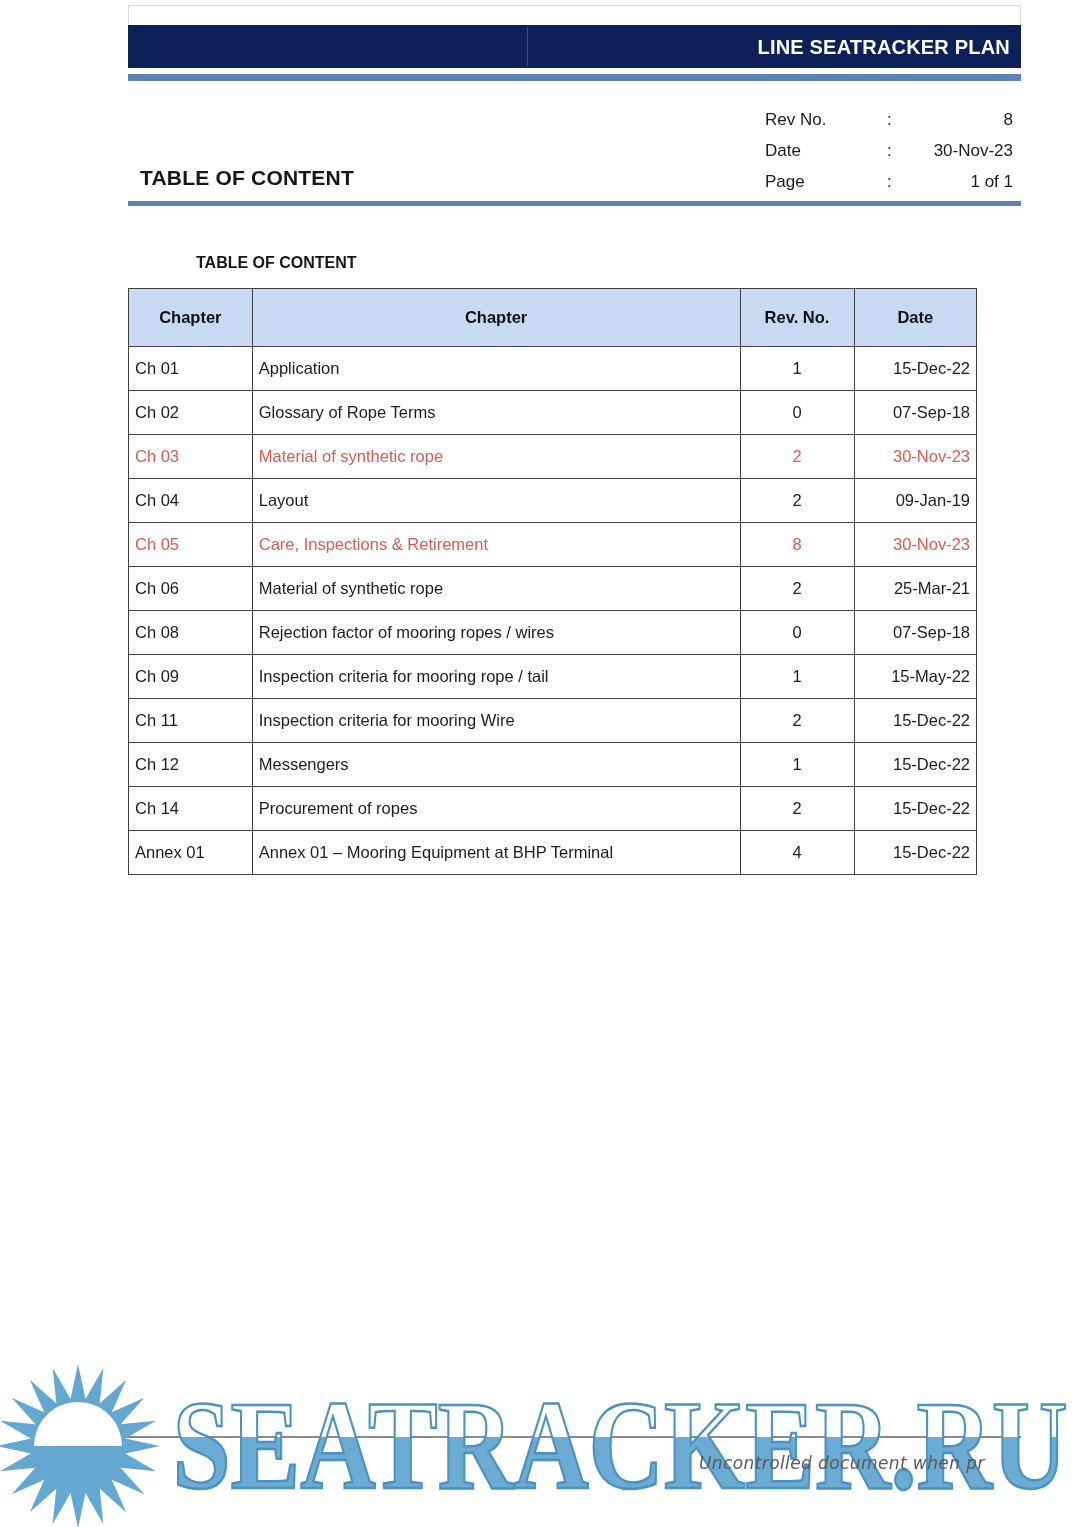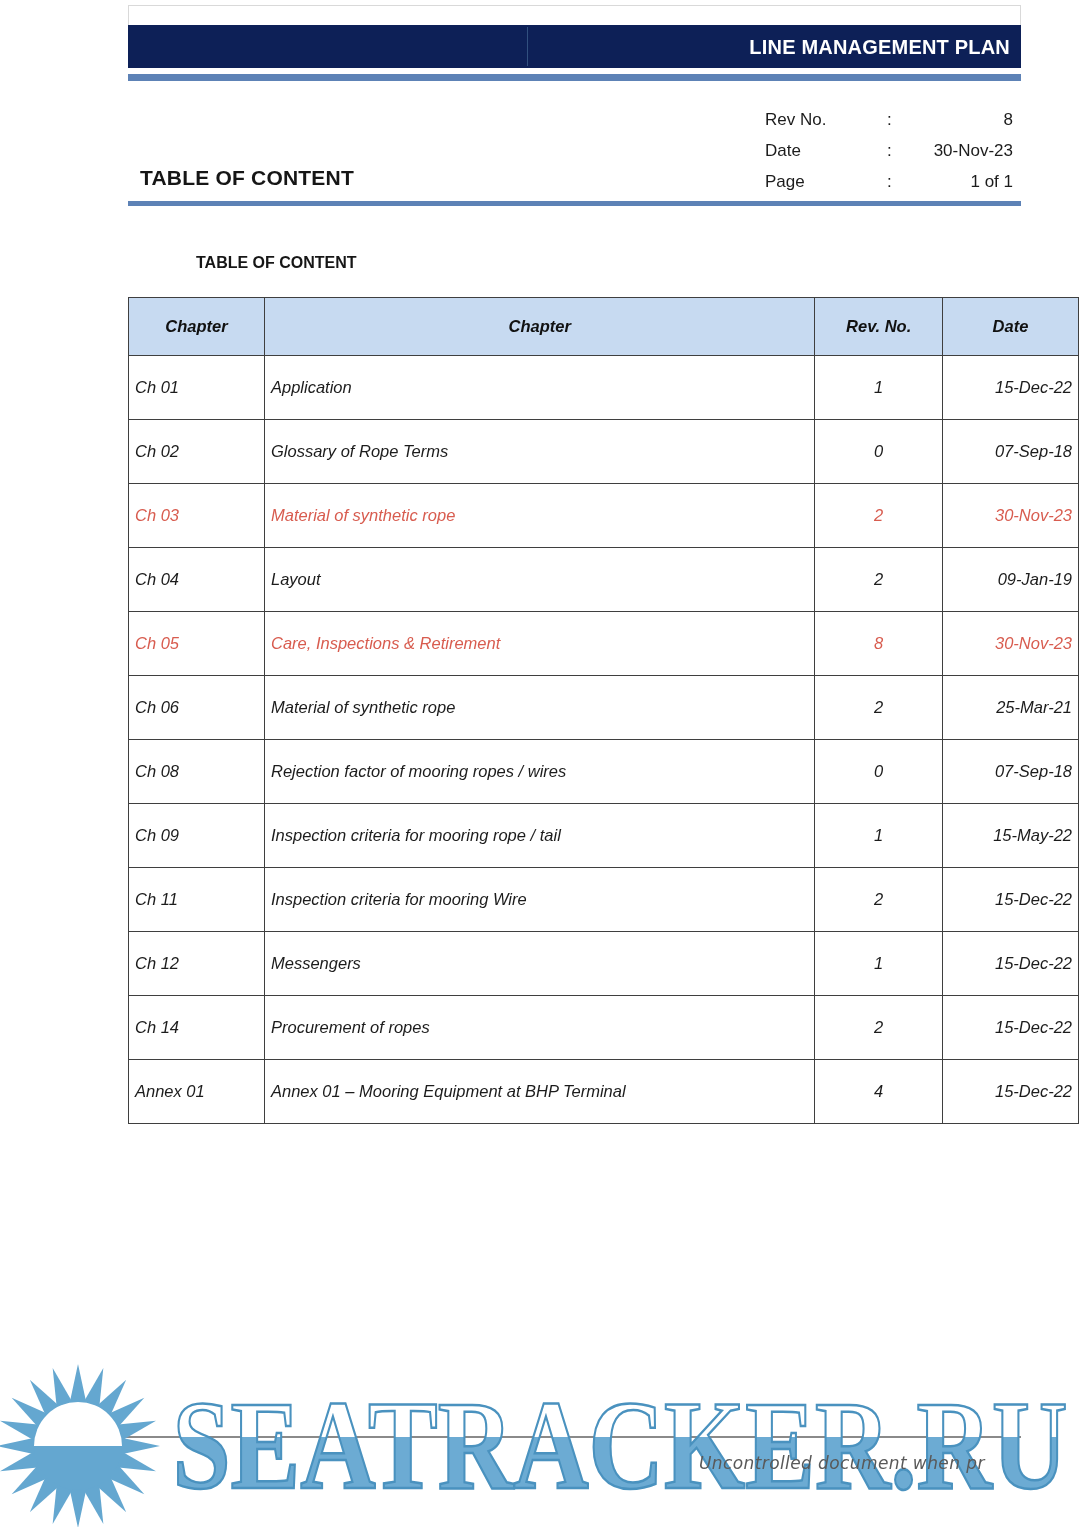--- a/index.html
+++ b/index.html
@@ -38,29 +38,29 @@
   .section-title{
     position:absolute;left:140px;top:166px;margin:0;
     font-size:21px;font-weight:bold;color:#161616;letter-spacing:.2px;
   }
   .table-title{
     position:absolute;left:196px;top:254px;margin:0;
     font-size:16px;font-weight:bold;color:#161616;
   }
   
   table.toc{
-    position:absolute;left:128px;top:297px;width:951px;
-    border-collapse:collapse;font-size:16.5px;color:var(--ink);font-style:italic;
+    position:absolute;left:128px;top:288px;width:849px;
+    border-collapse:collapse;font-size:16.5px;color:var(--ink);
   }
   table.toc th,table.toc td{border:1px solid var(--border-dark);}
   table.toc th{
     background:var(--table-header-bg);height:55px;font-size:16.5px;
     font-weight:bold;text-align:center;color:#111;
   }
-  table.toc td{height:43px;background:#fff;padding:10px 6px;}
+  table.toc td{height:43px;background:#fff;padding:0 6px;}
   td.cell-chapter-no{padding-left:13px;width:116px;}
   td.cell-title{padding-left:13px;width:509px;}
   td.cell-rev{text-align:center;width:108px;}
   td.cell-date{text-align:right;width:116px;}
   tr.hl td{color:var(--highlight-red);}
   
   .footer-line{position:absolute;left:112px;top:1436px;width:909px;height:2px;background:#8a8a8a;z-index:1;}
   .sun{position:absolute;left:-12px;top:1356px;z-index:2;}
   .wm{position:absolute;left:168px;top:1385px;z-index:2;}
   .disclaimer{
@@ -71,21 +71,21 @@
 </style>
 </head>
 <body>
 
 <div class="page">
 
   <div class="ghost-box"></div>
 
   <div class="navy-bar">
     <div class="navy-divider"></div>
-    <span class="navy-title">LINE MANAGEMENT PLAN</span>
+    <span class="navy-title">LINE SEATRACKER PLAN</span>
   </div>
 
   <div class="rule rule-top"></div>
 
   <div class="meta">
     <div class="meta-row">
       <span class="meta-label">Rev No.</span>
       <span class="meta-sep">:</span>
       <span class="meta-value">8</span>
     </div>

